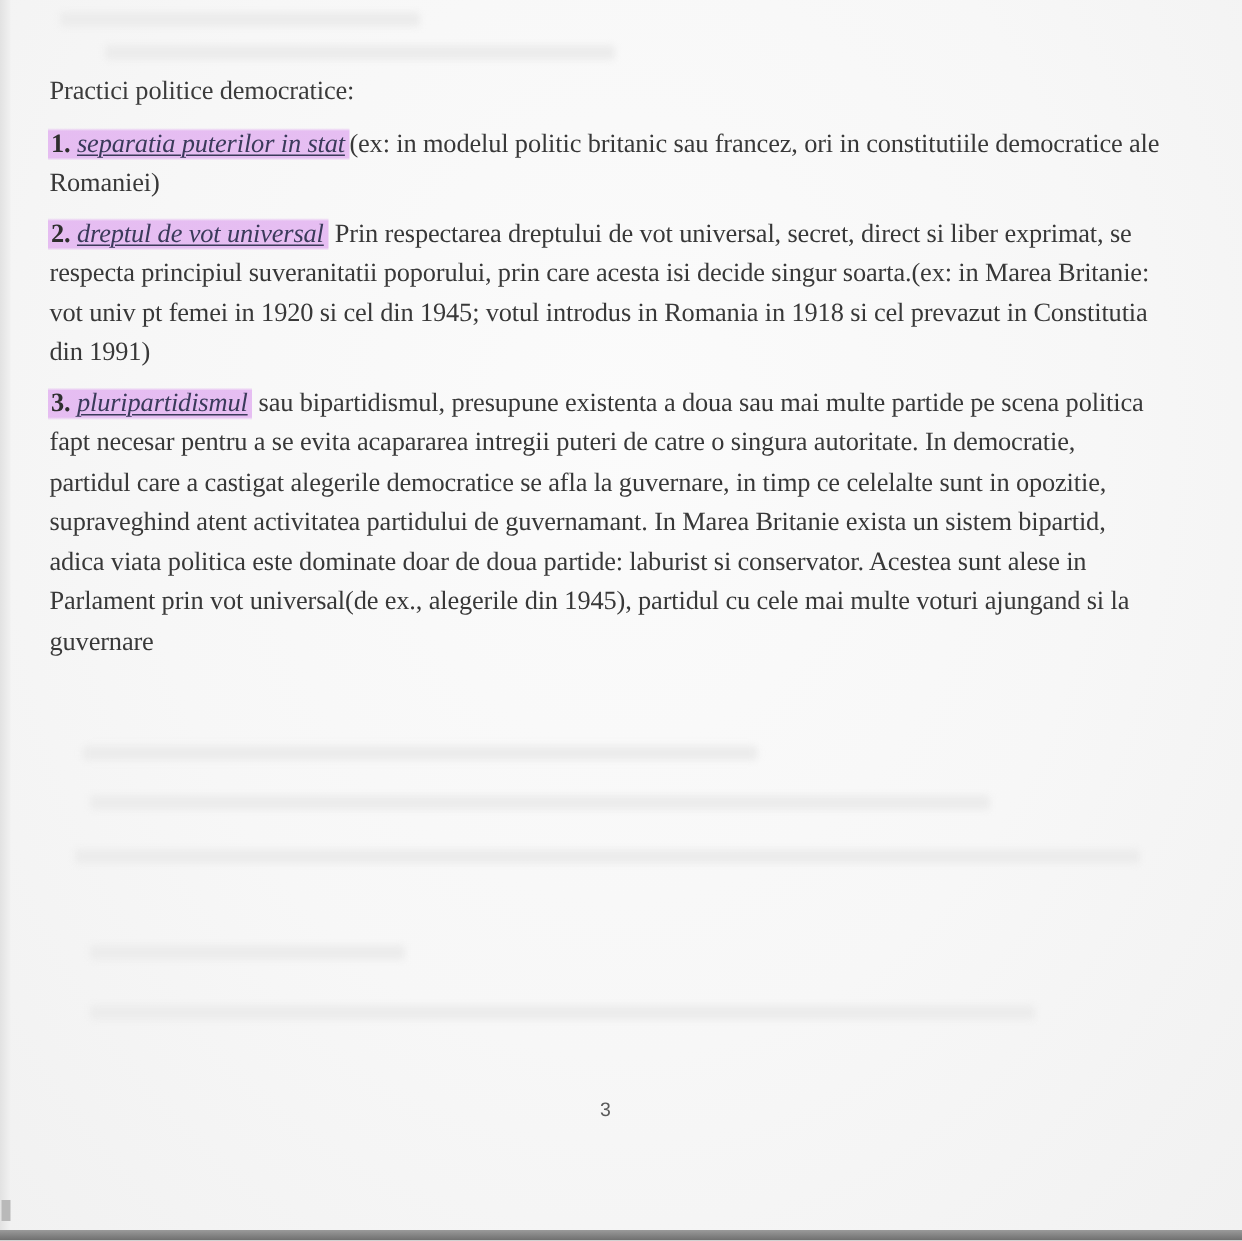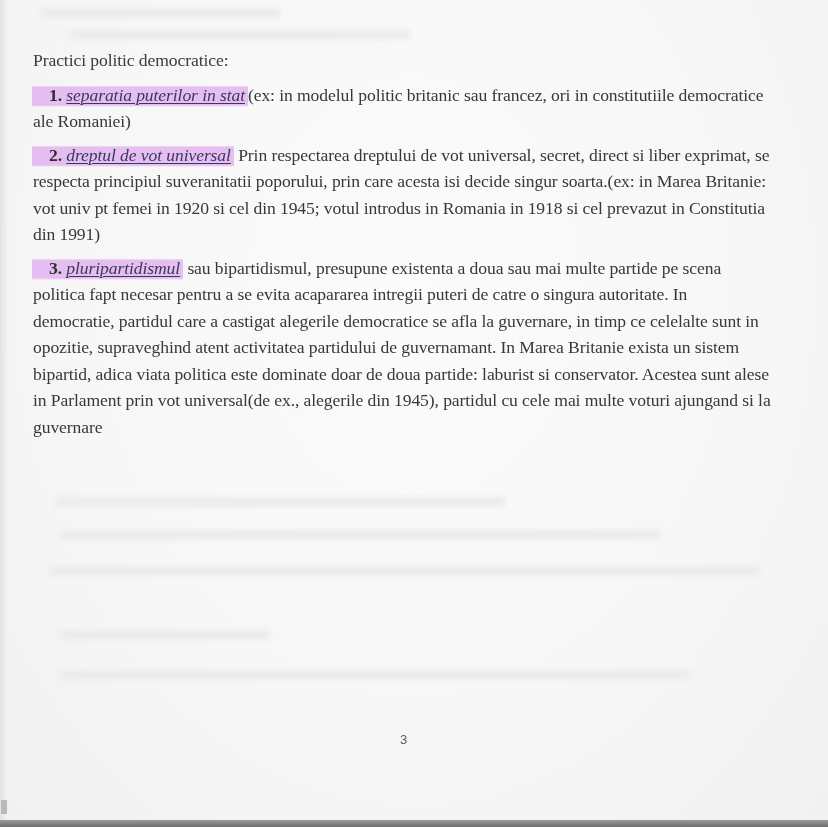--- a/index.html
+++ b/index.html
@@ -67,21 +67,21 @@
     .title {
       margin: 0 0 8px 0;
       color: #3b3b3b;
     }
     .para {
       margin: 0 0 7px 0;
       color: #383838;
     }
     .hl {
       background: linear-gradient(to bottom, rgba(224, 170, 240, 0) 10%, rgba(224, 170, 240, 0.75) 18%, rgba(224, 170, 240, 0.75) 92%, rgba(224, 170, 240, 0) 100%);
-      padding: 2px 3px 2px 17px;
+      padding: 2px 3px 2px 2px;
       margin-left: -1px;
       text-align: right;
     }
     .num {
       font-weight: bold;
       color: #2e2e2e;
     }
     .term {
       font-style: italic;
       text-decoration: underline;
@@ -108,21 +108,21 @@
 
   <div class="ghost" style="left:40px; top:8px; width:240px;"></div>
   <div class="ghost" style="left:70px; top:30px; width:340px;"></div>
   <div class="ghost" style="left:55px; top:497px; width:450px;"></div>
   <div class="ghost" style="left:60px; top:530px; width:600px;"></div>
   <div class="ghost" style="left:50px; top:566px; width:710px;"></div>
   <div class="ghost" style="left:60px; top:630px; width:210px;"></div>
   <div class="ghost" style="left:60px; top:670px; width:630px;"></div>
 
   <div class="content">
-    <p class="title">Practici politic democratice:</p>
+    <p class="title">Practici politice democratice:</p>
 
     <p class="para"><span class="hl"><span class="num">1.</span> <span class="term">separatia puterilor in stat</span></span><span>(ex: in modelul politic britanic sau francez, ori  in constitutiile democratice ale Romaniei)</span></p>
 
     <p class="para"><span class="hl"><span class="num">2.</span> <span class="term">dreptul de vot universal</span></span><span> Prin respectarea dreptului de vot universal, secret, direct si liber exprimat, se respecta principiul suveranitatii poporului, prin care acesta isi decide singur soarta.(ex: in Marea Britanie: vot univ pt femei in 1920 si cel din 1945; votul introdus in Romania in 1918 si cel prevazut in Constitutia din 1991)</span></p>
 
     <p class="para"><span class="hl"><span class="num">3.</span> <span class="term">pluripartidismul</span></span><span> sau bipartidismul, presupune existenta a doua sau mai multe partide pe scena politica fapt necesar pentru a se evita acapararea intregii puteri de catre o singura autoritate. In democratie, partidul care a castigat alegerile democratice se afla la guvernare, in timp ce celelalte sunt in opozitie, supraveghind atent activitatea partidului de guvernamant. In Marea Britanie exista un sistem bipartid, adica viata politica este dominate doar de doua partide: laburist si conservator. Acestea sunt alese in Parlament prin vot universal(de ex., alegerile din 1945), partidul cu cele mai multe voturi ajungand si la guvernare</span></p>
   </div>
 
   <div class="page-number">3</div>
 </div>

